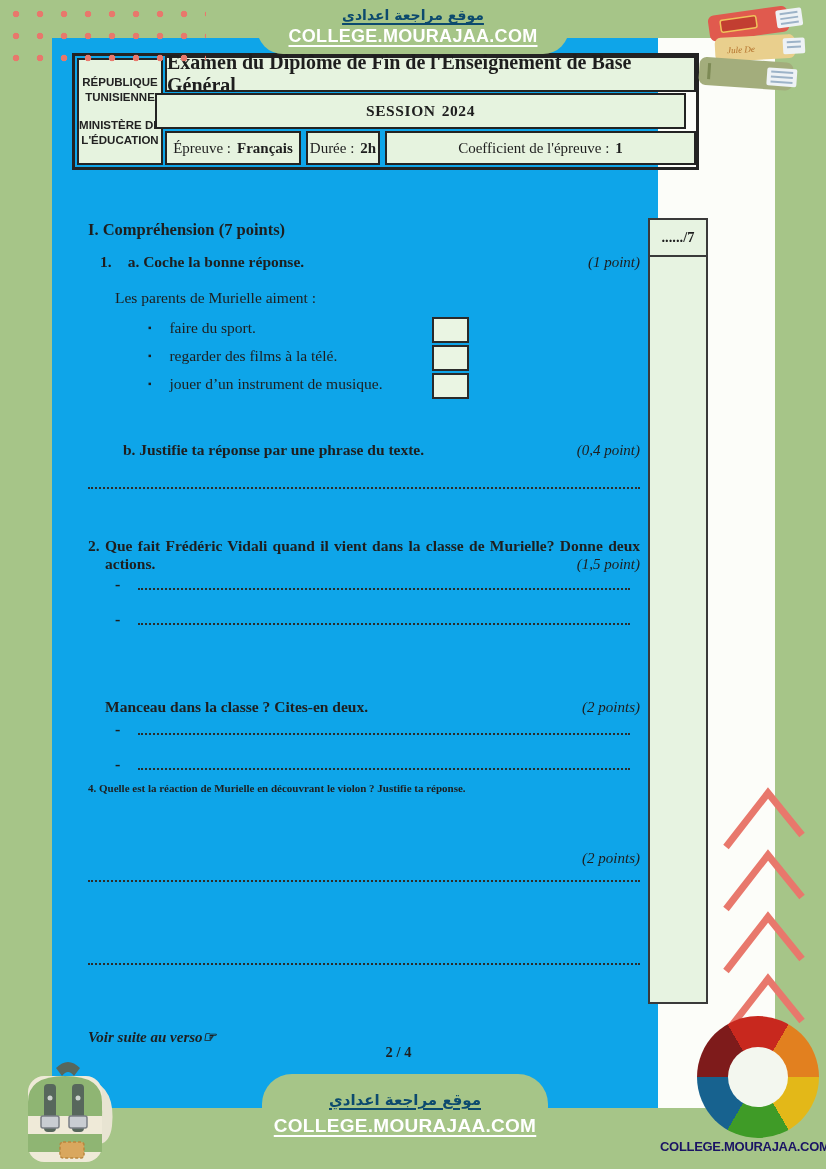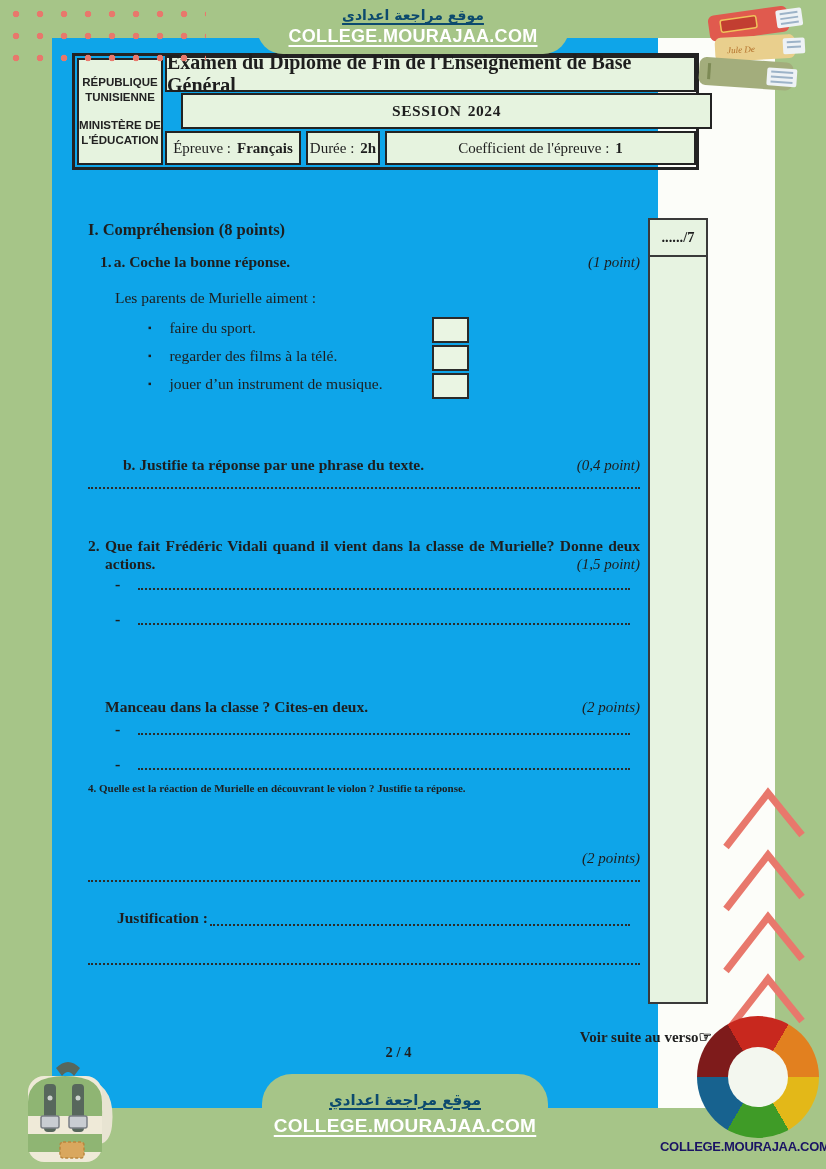--- a/index.html
+++ b/index.html
@@ -37,49 +37,49 @@
   .hdr{left:20px;top:15px;width:621px;height:111px;border:3px solid #232323;z-index:4;}
   .hcell{position:absolute;border:2px solid #232323;background:#e6f3df;
     display:flex;align-items:center;justify-content:center;}
   .cell-rep{left:2px;top:2px;width:82px;height:103px;flex-direction:column;
     font-family:"Liberation Sans",sans-serif;font-weight:bold;font-size:11.5px;
     line-height:1.3;text-align:center;color:#222;}
   .cell-rep .grp{display:block;}
   .cell-rep .gap{height:13px;}
   .cell-title{left:90px;top:0px;width:527px;height:32px;
     font-weight:bold;font-size:20px;}
-  .cell-session{left:106px;top:37px;width:527px;height:32px;
+  .cell-session{left:80px;top:37px;width:527px;height:32px;
     font-weight:bold;font-size:15.5px;letter-spacing:0.6px;}
   .cell-epreuve{left:90px;top:75px;width:132px;height:30px;font-size:15px;}
   .cell-duree{left:231px;top:75px;width:70px;height:30px;font-size:15px;}
   .cell-coeff{left:310px;top:75px;width:307px;height:30px;font-size:15px;}
   .bld{font-weight:bold;margin-left:6px;}
 
   
   .scorebox{left:596px;top:180px;width:56px;height:782px;border:2px solid #3a3a3a;
     background:#e7f3e1;z-index:3;}
   .scorebox .cell{height:35px;border-bottom:2px solid #3a3a3a;display:flex;
     align-items:center;justify-content:center;font-weight:bold;font-size:14.5px;}
 
   
   .col{left:36px;width:552px;}
   .sec-title{top:182px;font-weight:bold;font-size:16.5px;}
   .row{display:flex;align-items:baseline;}
   .pts{font-style:italic;font-size:15px;margin-left:auto;font-weight:normal;}
   .q1a{top:215px;font-weight:bold;font-size:15.5px;}
   .q1a .qnum{margin-left:12px;}
-  .q1a .qlab{margin-left:2px;}
+  .q1a .qlab{margin-left:16px;}
   .intro{top:251px;font-size:15.5px;margin-left:0;}
   .intro-in{margin-left:27px;}
   .opt{font-size:15.5px;position:absolute;left:36px;width:552px;}
   .opt .bullet{margin-left:60px;font-size:10px;vertical-align:2px;}
   .opt .olab{margin-left:14px;}
   .checkbox{position:absolute;left:344px;top:-2px;width:33px;height:22px;
     border:2px solid #2a2a2a;background:#eaf5e3;}
-  .q1b{top:403px;font-weight:bold;font-size:15.5px;margin-top:15px;}
+  .q1b{top:403px;font-weight:bold;font-size:15.5px;}
   .q1b .qlab{margin-left:35px;}
   .dotline{border-bottom:2.4px dotted #2c2c2c;}
   .line-full{top:429px;height:20px;}
   .jline{font-weight:bold;font-size:15.5px;text-align:justify;text-align-last:justify;}
   .q2l1{top:499px;}
   .l2row{font-weight:bold;font-size:15.5px;}
   .q2l2{top:517px;}
   .l2row .cont{margin-left:17px;text-align:center;}
   .dashrow{height:22px;align-items:flex-end;}
   .dashrow .dash{margin-left:27px;font-weight:bold;line-height:0.6;}
@@ -89,22 +89,22 @@
   .q3d1{top:675px;} .q3d2{top:710px;}
   .q4{top:744px;font-weight:bold;font-size:11px;}
   .q4pts{top:812px;text-align:right;font-size:15px;}
   .q4line{top:822px;height:20px;}
   .justrow{top:868px;height:20px;font-weight:bold;font-size:15.5px;
     display:flex;align-items:flex-end;}
   .justrow .jl{margin-left:29px;line-height:1.1;}
   .justrow .dotline{flex:1;margin-left:2px;margin-right:10px;height:100%;}
   .q4line2{top:905px;height:20px;}
 
-  .voir{left:36px;top:990px;width:624px;text-align:right;
-    font-weight:bold;font-size:15px;z-index:4;}
+  .voir{left:36px;top:990px;width:624px;
+    font-style:italic;font-weight:bold;font-size:15px;z-index:4;}
   .pagenum{left:0;top:1006px;width:693px;text-align:center;
     font-weight:bold;font-size:14.5px;}
 
   
   .chevrons{left:722px;top:785px;z-index:6;}
 
   
   .donut{left:697px;top:1016px;width:122px;height:122px;border-radius:50%;z-index:7;
     background:conic-gradient(from -30deg,#c8281e 0 60deg,#e2801f 0 120deg,
       #e3b818 0 180deg,#3f9b27 0 240deg,#17628f 0 300deg,#7e1b1b 0 360deg);}
@@ -147,21 +147,21 @@
     <div class="hcell cell-coeff">
       <span>Coefficient de l'épreuve :</span>
       <span class="bld">1</span>
     </div>
   </div>
 
   <div class="abs scorebox">
     <div class="cell">....../7</div>
   </div>
 
-  <div class="abs col sec-title">I.  Compréhension (8 points)</div>
+  <div class="abs col sec-title">I.  Compréhension (7 points)</div>
 
   <div class="abs col row q1a">
     <span class="qnum">1.</span>
     <span class="qlab">a.  Coche la bonne réponse.</span>
     <span class="pts">(1 point)</span>
   </div>
   <div class="abs col intro">
     <span class="intro-in">Les parents de Murielle aiment :</span>
   </div>
 
@@ -210,24 +210,20 @@
     <div class="dotline"></div>
   </div>
   <div class="abs col row dashrow q3d2">
     <span class="dash">-</span>
     <div class="dotline"></div>
   </div>
 
   <div class="abs col q4">4. Quelle est la réaction de Murielle en découvrant le violon ? Justifie ta réponse.</div>
   <div class="abs col q4pts pts" style="margin-left:0;">(2 points)</div>
   <div class="abs col dotline q4line"></div>
-  <div class="abs col justrow">
-    <span class="jl">Justification :</span>
-    <div class="dotline"></div>
-  </div>
   <div class="abs col dotline q4line2"></div>
 
   <div class="abs voir">
     <span>Voir suite au verso</span><span>☞</span>
   </div>
   <div class="abs pagenum">2 / 4</div>
 </div>
 
 <div class="abs dots"></div>
 

